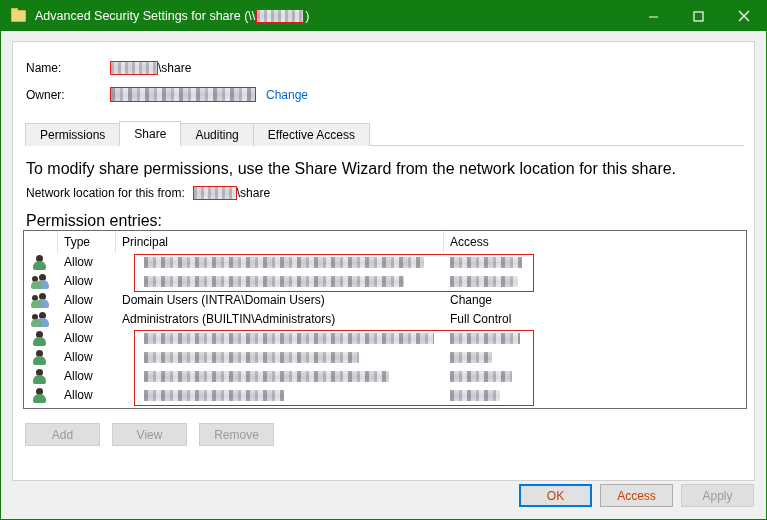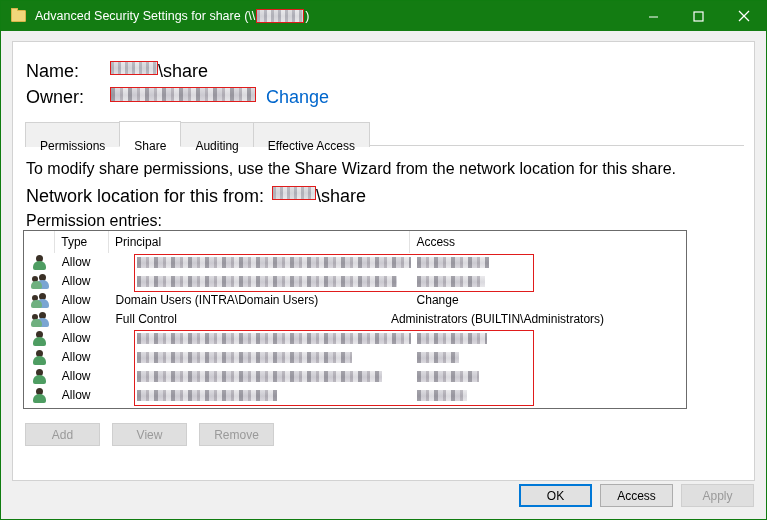--- a/index.html
+++ b/index.html
@@ -68,22 +68,22 @@
   
   .page {
     position: absolute; left: 11px; top: 40px;
     width: 743px; height: 440px;
     background: #ffffff;
     border: 1px solid #d2d2d2;
     box-sizing: border-box;
   }
   .field-row {
     position: absolute; left: 13px;
-    display: flex; align-items: flex-start;
-    font-size: 18px;
+    display: flex; align-items: flex-end;
+    font-size: 12px;
   }
   .field-label { width: 84px; flex: 0 0 auto; }
   .link {
     color: #0066cc; cursor: pointer; margin-left: 10px;
   }
   
   .redact {
     display: inline-block;
     background:
       repeating-linear-gradient(90deg,
@@ -105,21 +105,21 @@
       linear-gradient(180deg, #ededef 0%, #c9c8cf 55%, #e6e5e9 100%);
   }
   .redbox { border: 1px solid #e01b1b; box-sizing: border-box; }
   
   .tabs {
     position: absolute; left: 12px; top: 79px;
     display: flex; align-items: flex-end;
   }
   .tab {
     height: 23px; line-height: 23px;
-    padding: 12px 14px;
+    padding: 0 14px;
     background: #f0f0f0;
     border: 1px solid #d2d2d2;
     border-bottom: none;
     margin-right: -1px;
     font-size: 12px;
     box-sizing: border-box;
     text-align: center;
     color: #000;
   }
   .tab.active {
@@ -133,21 +133,21 @@
     width: 719px; height: 1px; background: #d2d2d2;
   }
   
   .body-text {
     position: absolute; left: 13px;
     font-size: 16px; white-space: nowrap;
   }
   
   .listbox {
     position: absolute; left: 10px; top: 188px;
-    width: 664px; height: 179px;
+    width: 724px; height: 179px;
     border: 1px solid #6b6b6b;
     background: #ffffff;
     box-sizing: border-box;
     overflow: hidden;
   }
   .list-header {
     height: 22px;
     display: flex; align-items: center;
     background: #ffffff;
     font-size: 12px;
@@ -212,21 +212,21 @@
     box-sizing: border-box;
     pointer-events: none;
   }
   
   .btn {
     box-sizing: border-box;
     border: 1px solid #adadad;
     background: #e1e1e1;
     font-family: "Liberation Sans", sans-serif;
     font-size: 12px;
-    color: #000000;
+    color: #c2410c;
     text-align: center;
     display: flex; align-items: center; justify-content: center;
   }
   .btn.disabled { color: #9a9a9a; border-color: #cfcfcf; background: #dfdfdf; }
   .btn.default {
     border: 2px solid #0078d7; background: #e1e1e1;
   }
   .small-btns { position: absolute; left: 12px; top: 381px; display: flex; }
   .small-btns .btn { width: 75px; height: 23px; margin-right: 12px; }
   .footer-btns { position: absolute; right: 12px; bottom: 12px; display: flex; }
@@ -346,22 +346,22 @@
           <div class="row">
             <div class="cell c-icon">
               <span class="ico p2">
                 <span class="g-back-head"></span>
                 <span class="g-back-body"></span>
                 <span class="g-front-head"></span>
                 <span class="g-front-body"></span>
               </span>
             </div>
             <div class="cell c-type">Allow</div>
+            <div class="cell c-prin">Administrators (BUILTIN\Administrators)</div>
             <div class="cell c-acc">Full Control</div>
-            <div class="cell c-prin">Administrators (BUILTIN\Administrators)</div>
           </div>
           <div class="row">
             <div class="cell c-icon">
               <span class="ico p1">
                 <span class="p-head"></span>
                 <span class="p-body"></span>
               </span>
             </div>
             <div class="cell c-type">Allow</div>
             <div class="cell c-prin"><span class="redact dark" style="width: 290px; height: 11px; margin-left: 22px;"></span></div>

